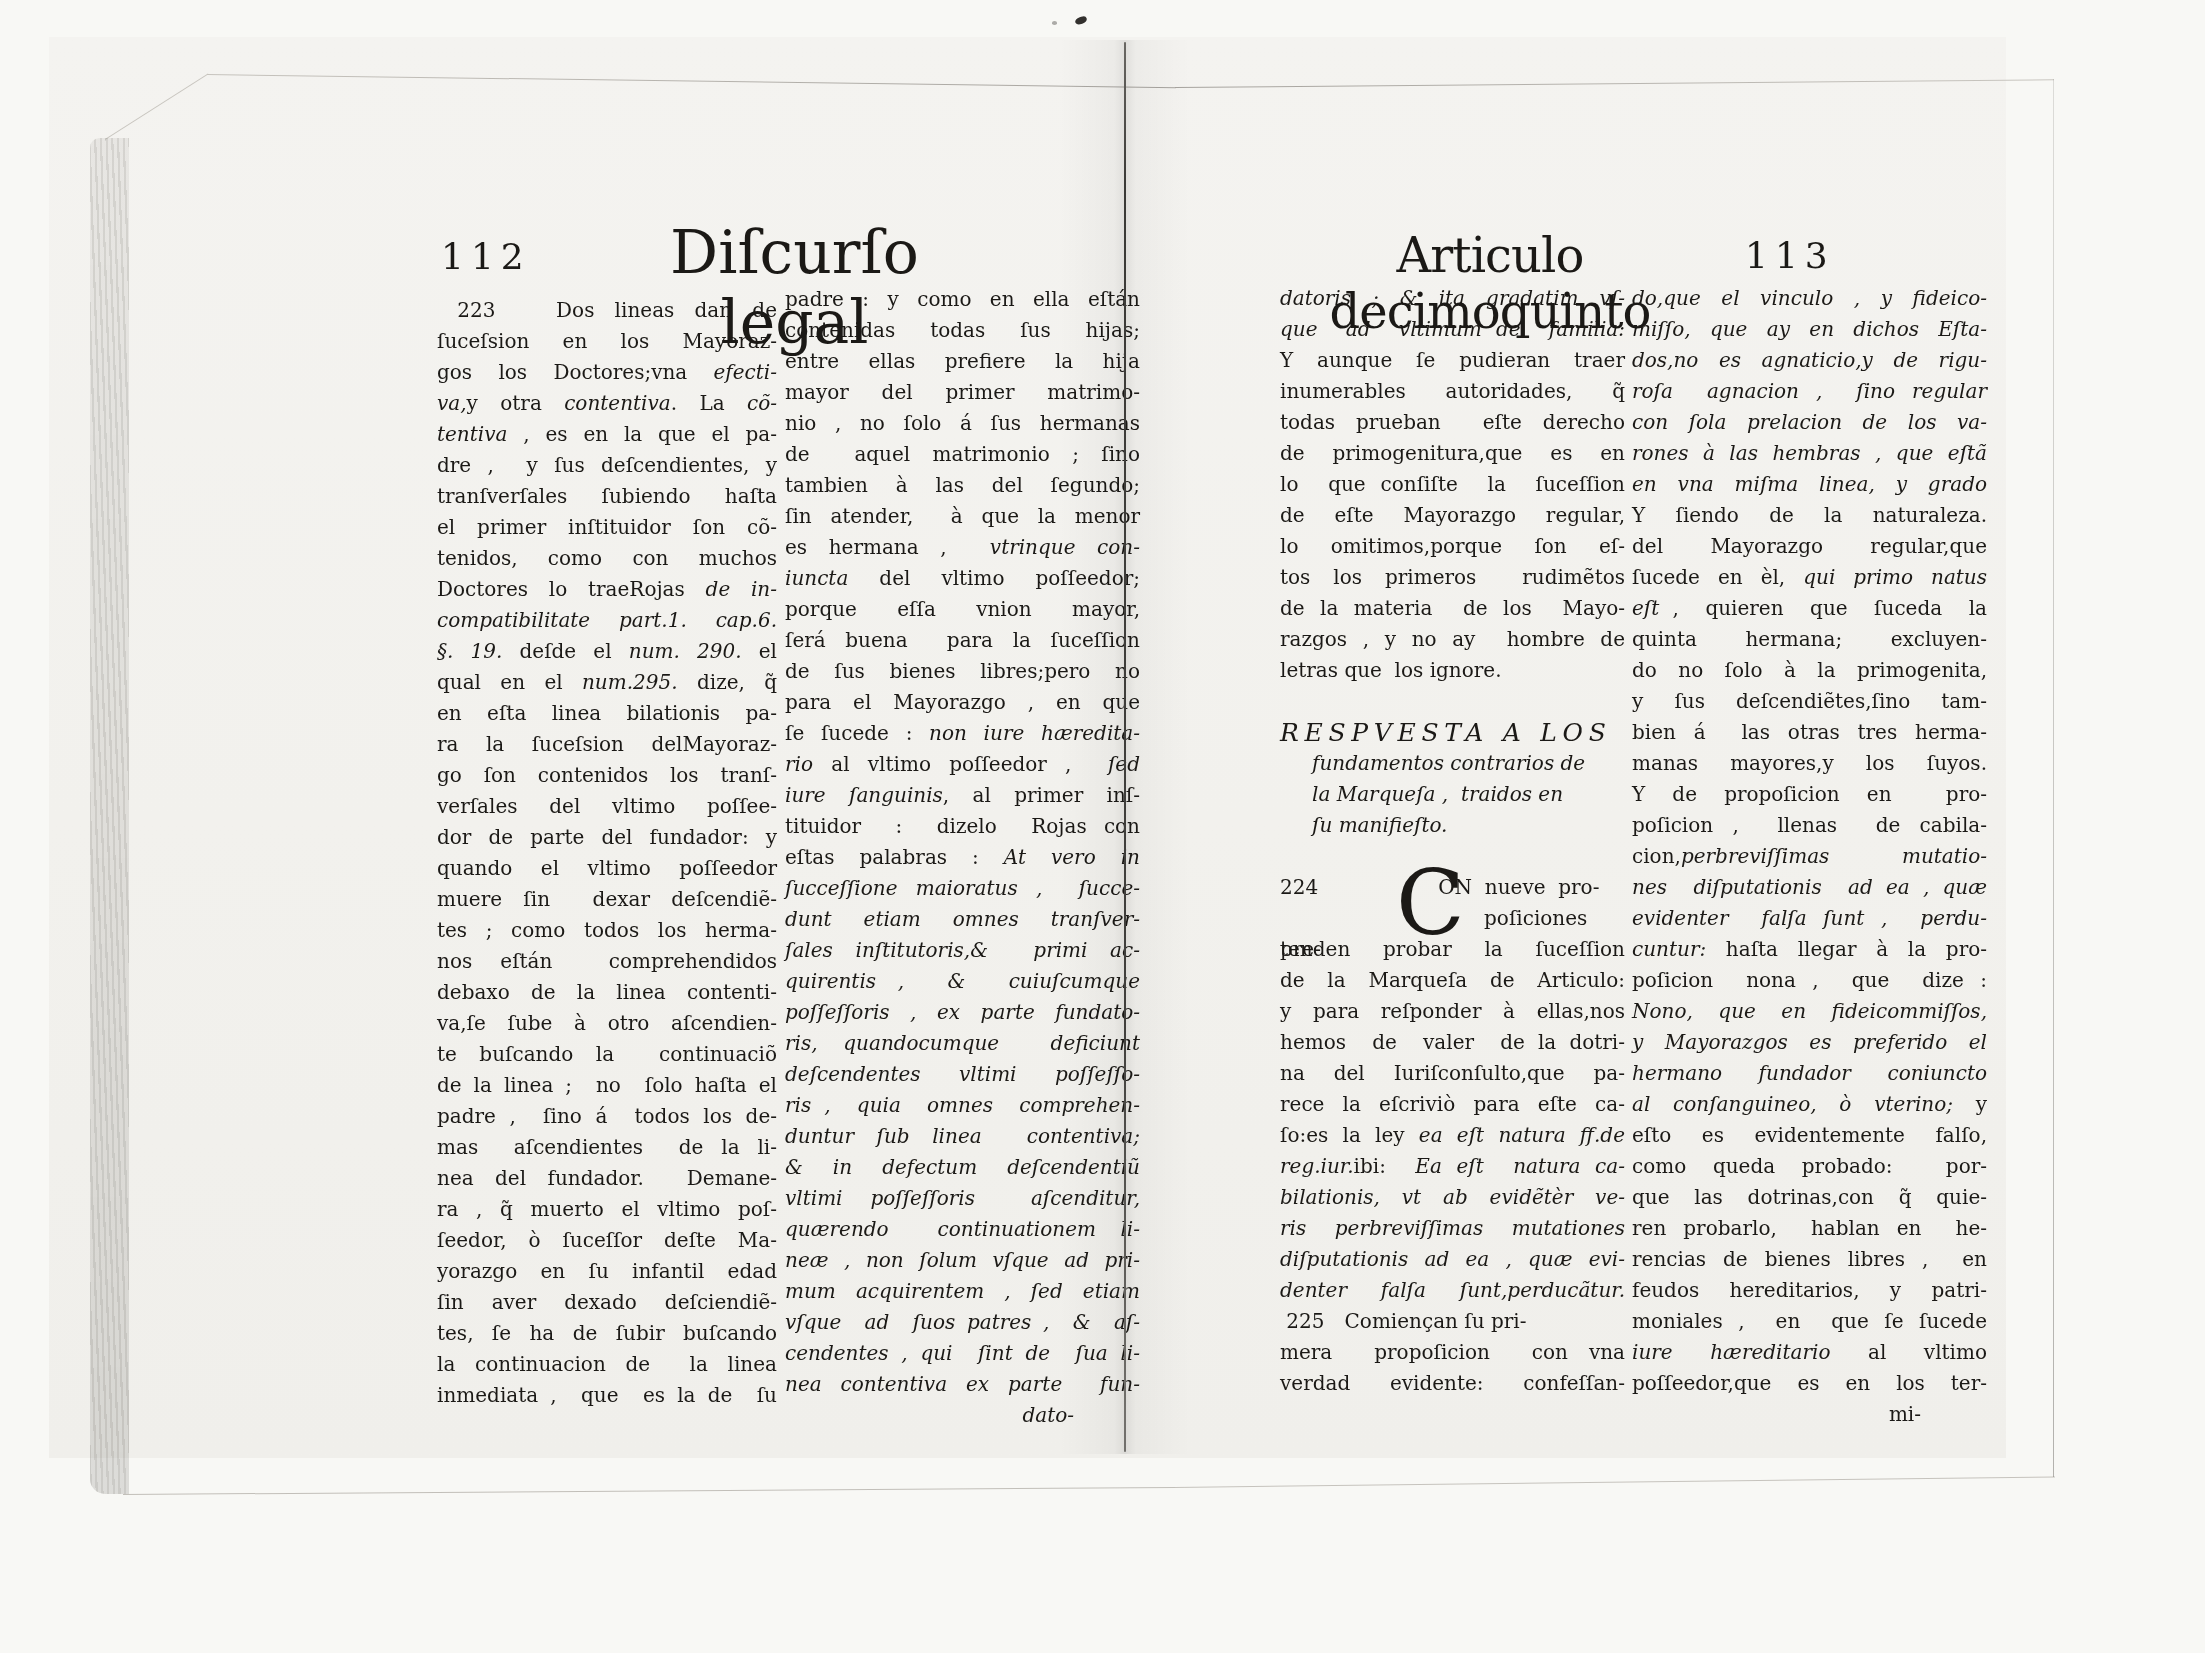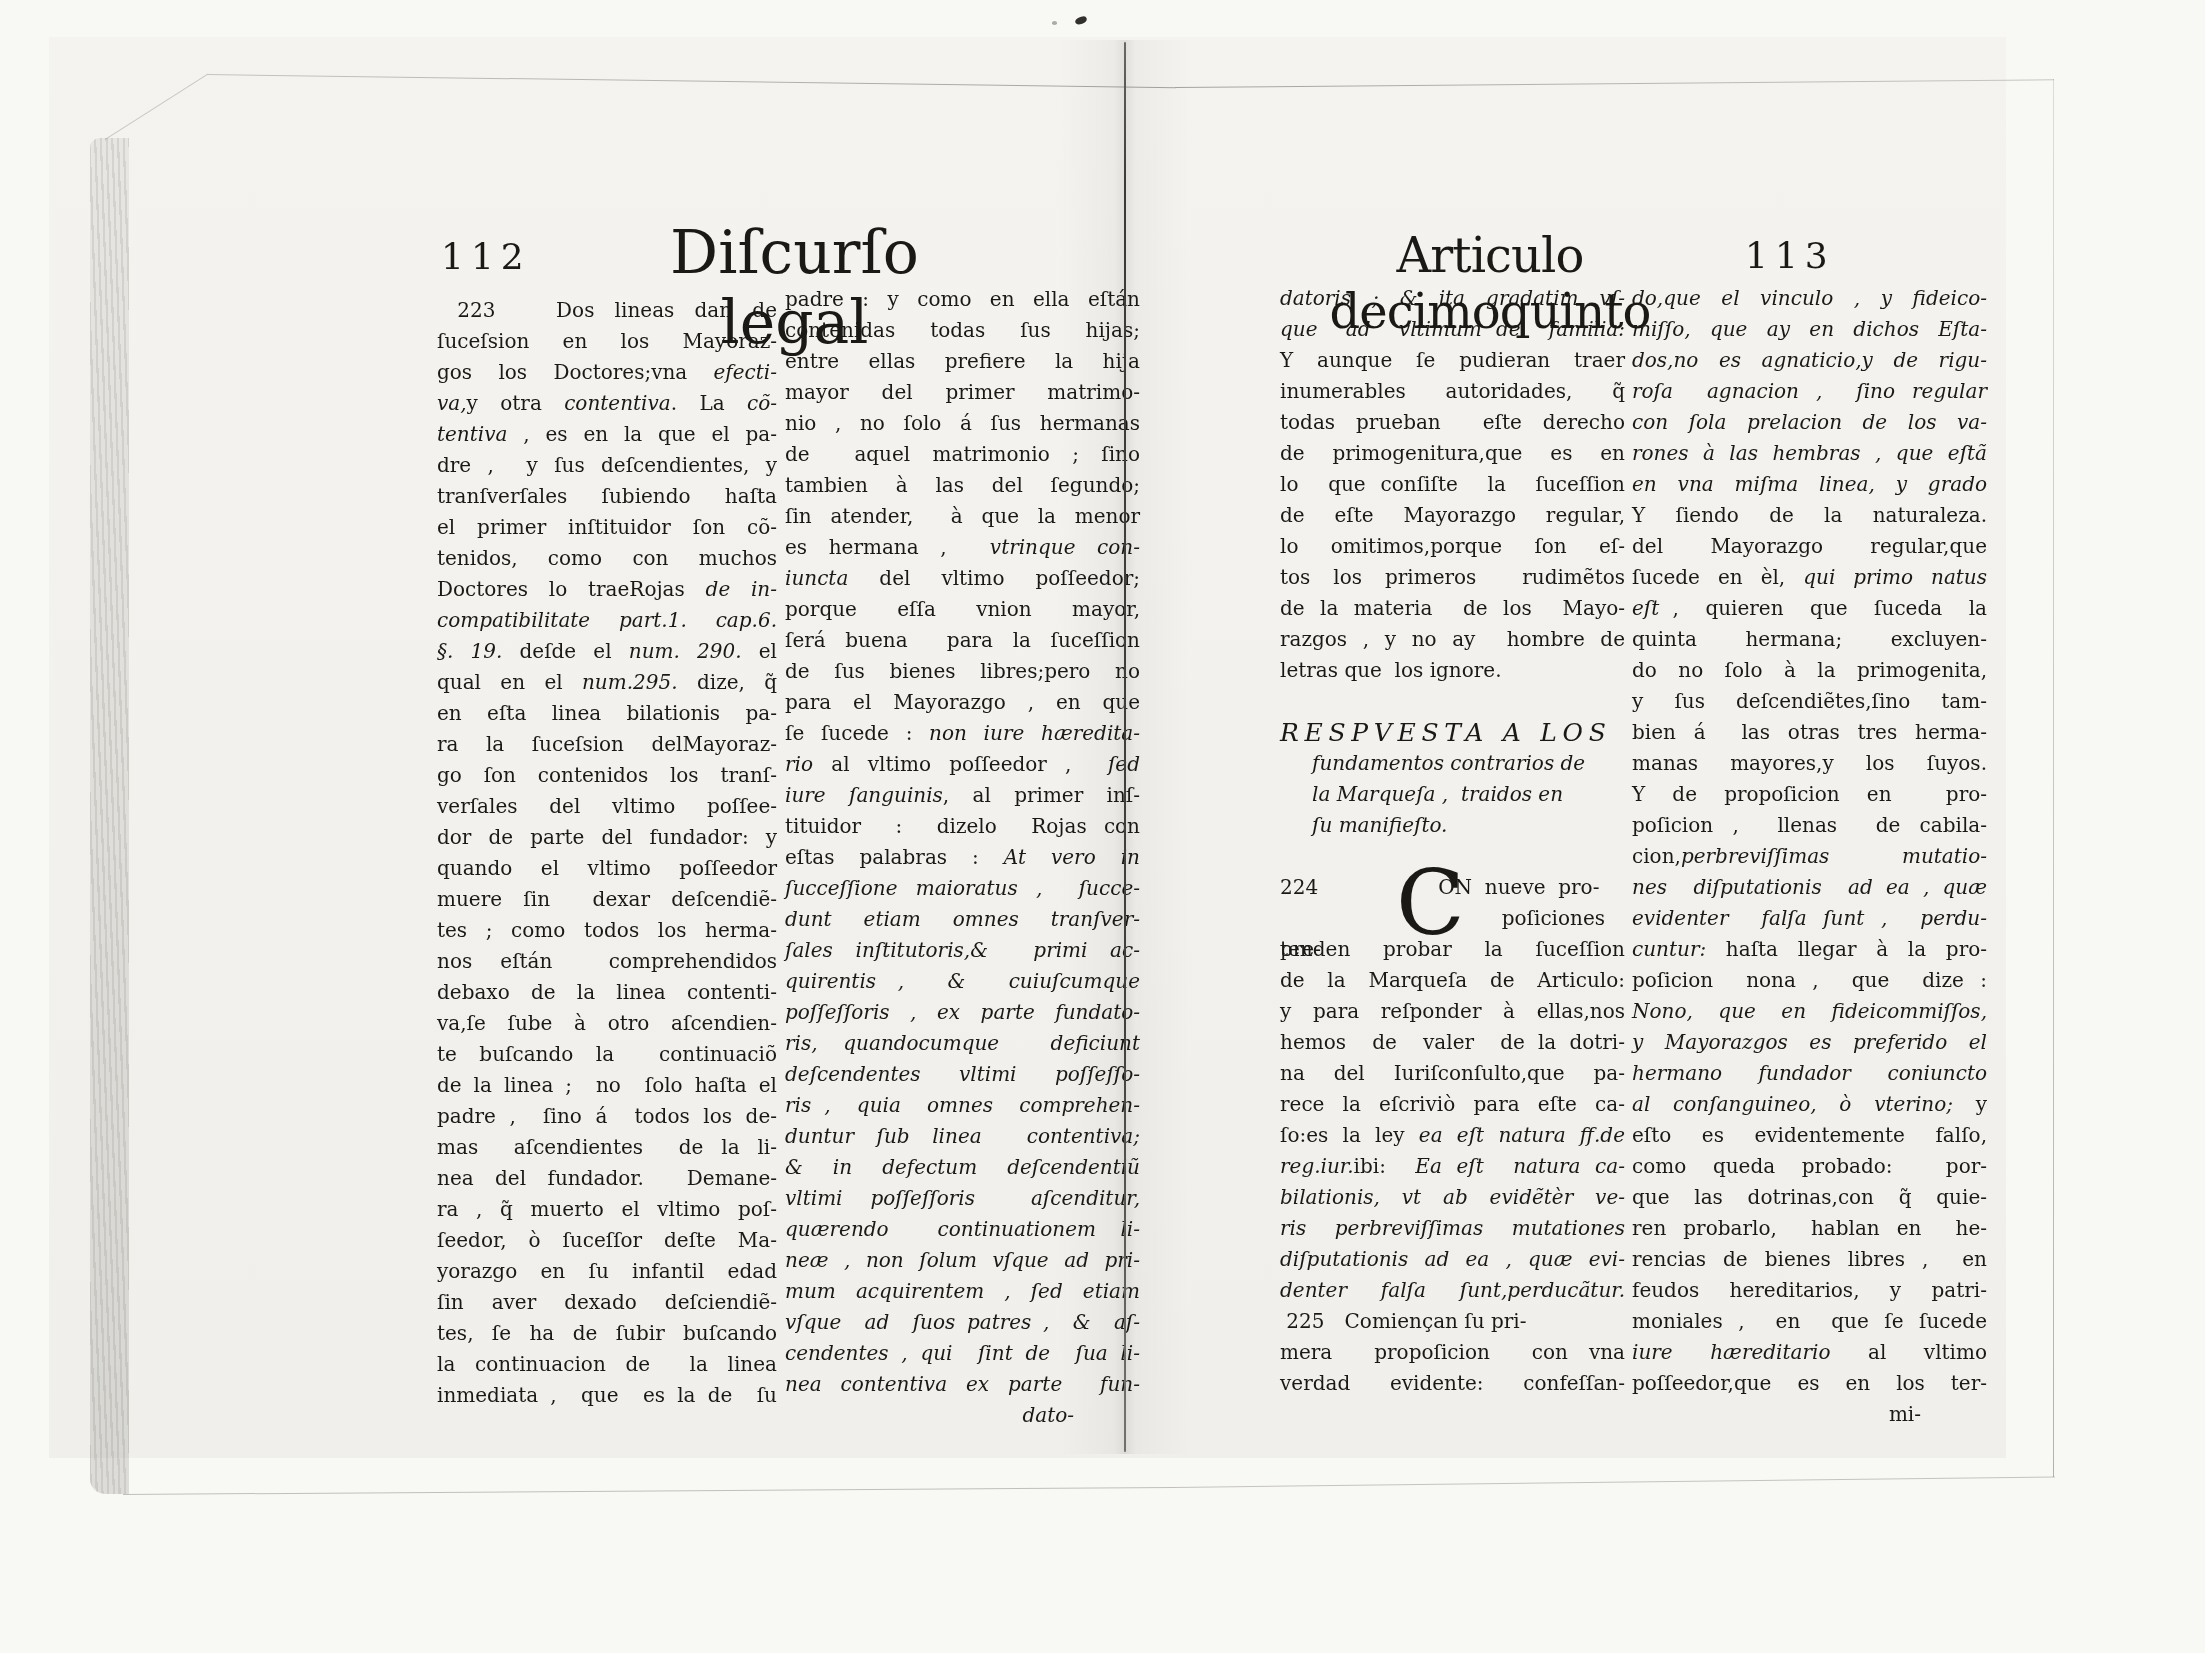--- a/index.html
+++ b/index.html
@@ -53,21 +53,21 @@
   .runtitle-left  { left:554px; top:180px; width:383px; font-size:60px; }
   .runtitle-right { left:1256px; top:190px; width:370px; font-size:48px; letter-spacing:-0.9px;text-align:center; }
 
   .col { position:absolute; font-size:20px; line-height:31px; }
   .col-l1 { left:388px;  top:258px; width:340px; }
   .col-l2 { left:736px; top:247px; width:355px; }
   .col-r1 { left:1231px; top:246px; width:345px; }
   .col-r2 { left:1583px; top:246px; width:355px; }
 
   .line { height:31px; white-space:pre-wrap; text-align:justify; text-align-last:justify; }
-  .line.e  { text-align:right; text-align-last:left; }
+  .line.e  { text-align:center; text-align-last:left; }
   .line.q  { text-align:right; text-align-last:left; padding-left:32px; }
   .line.h  { text-align:left; text-align-last:left; font-style:italic;
              font-size:25px; letter-spacing:5.7px; }
   .line.cw { text-align:right; text-align-last:right; padding-right:66px; }
   .line i { font-style:italic; }
 
   .dropcap { position:absolute; left:116px; top:587px;
     font-size:90px; line-height:66px; }
 </style>
 </head>

